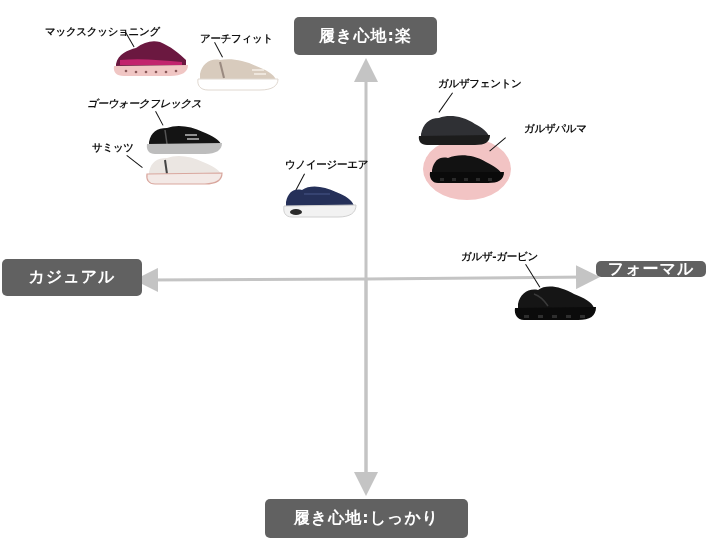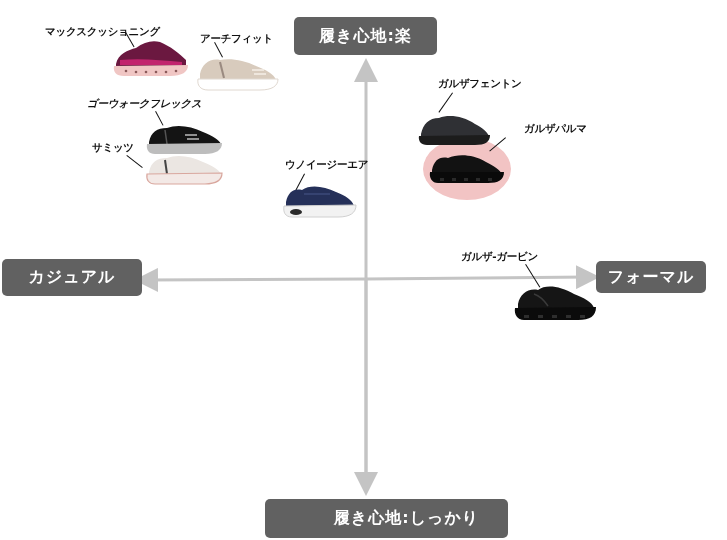--- a/index.html
+++ b/index.html
@@ -22,23 +22,23 @@
       <path d="M0,0 L8,4 L0,8 Z" fill="#c4c4c4"></path>
     </marker>
   </defs>
   <line x1="366" y1="478" x2="366" y2="70" stroke="#c4c4c4" stroke-width="3" marker-end="url(#ah)"></line>
   <line x1="366" y1="278" x2="366" y2="484" stroke="#c4c4c4" stroke-width="3" marker-end="url(#ah)"></line>
   <line x1="366" y1="279" x2="146" y2="280" stroke="#c4c4c4" stroke-width="3" marker-end="url(#ah)"></line>
   <line x1="366" y1="279" x2="588" y2="277" stroke="#c4c4c4" stroke-width="3" marker-end="url(#ah)"></line>
 </svg>
 
 <div class="axis-box" style="left:294px;top:17px;width:143px;height:38px;">履き心地:楽</div>
-<div class="axis-box" style="left:265px;top:499px;width:203px;height:39px;padding-left:40px;">履き心地:しっかり</div>
+<div class="axis-box" style="left:265px;top:499px;width:203px;height:39px;">履き心地:しっかり</div>
 <div class="axis-box" style="left:2px;top:259px;width:140px;height:37px;">カジュアル</div>
-<div class="axis-box" style="left:596px;top:261px;width:110px;height:32px;text-align:center;">フォーマル</div>
+<div class="axis-box" style="left:596px;top:261px;width:110px;height:16px;text-align:center;">フォーマル</div>
 
 <div style="position:absolute;left:423px;top:138px;width:88px;height:62px;border-radius:50%;background:#f2c4c4;"></div>
 
 <div class="lbl" style="left:45px;top:13px;margin-top:12px;">マックスクッショニング</div>
 <div class="lbl" style="left:200px;top:32px;">アーチフィット</div>
 <div class="lbl" style="left:87px;top:97px;font-style:italic;">ゴーウォークフレックス</div>
 <div class="lbl" style="left:92px;top:141px;font-family:Liberation Serif, serif;">サミッツ</div>
 <div class="lbl" style="left:265px;top:158px;margin-left:20px;">ウノイージーエア</div>
 <div class="lbl" style="left:438px;top:77px;">ガルザフェントン</div>
 <div class="lbl" style="left:524px;top:122px;">ガルザパルマ</div>

